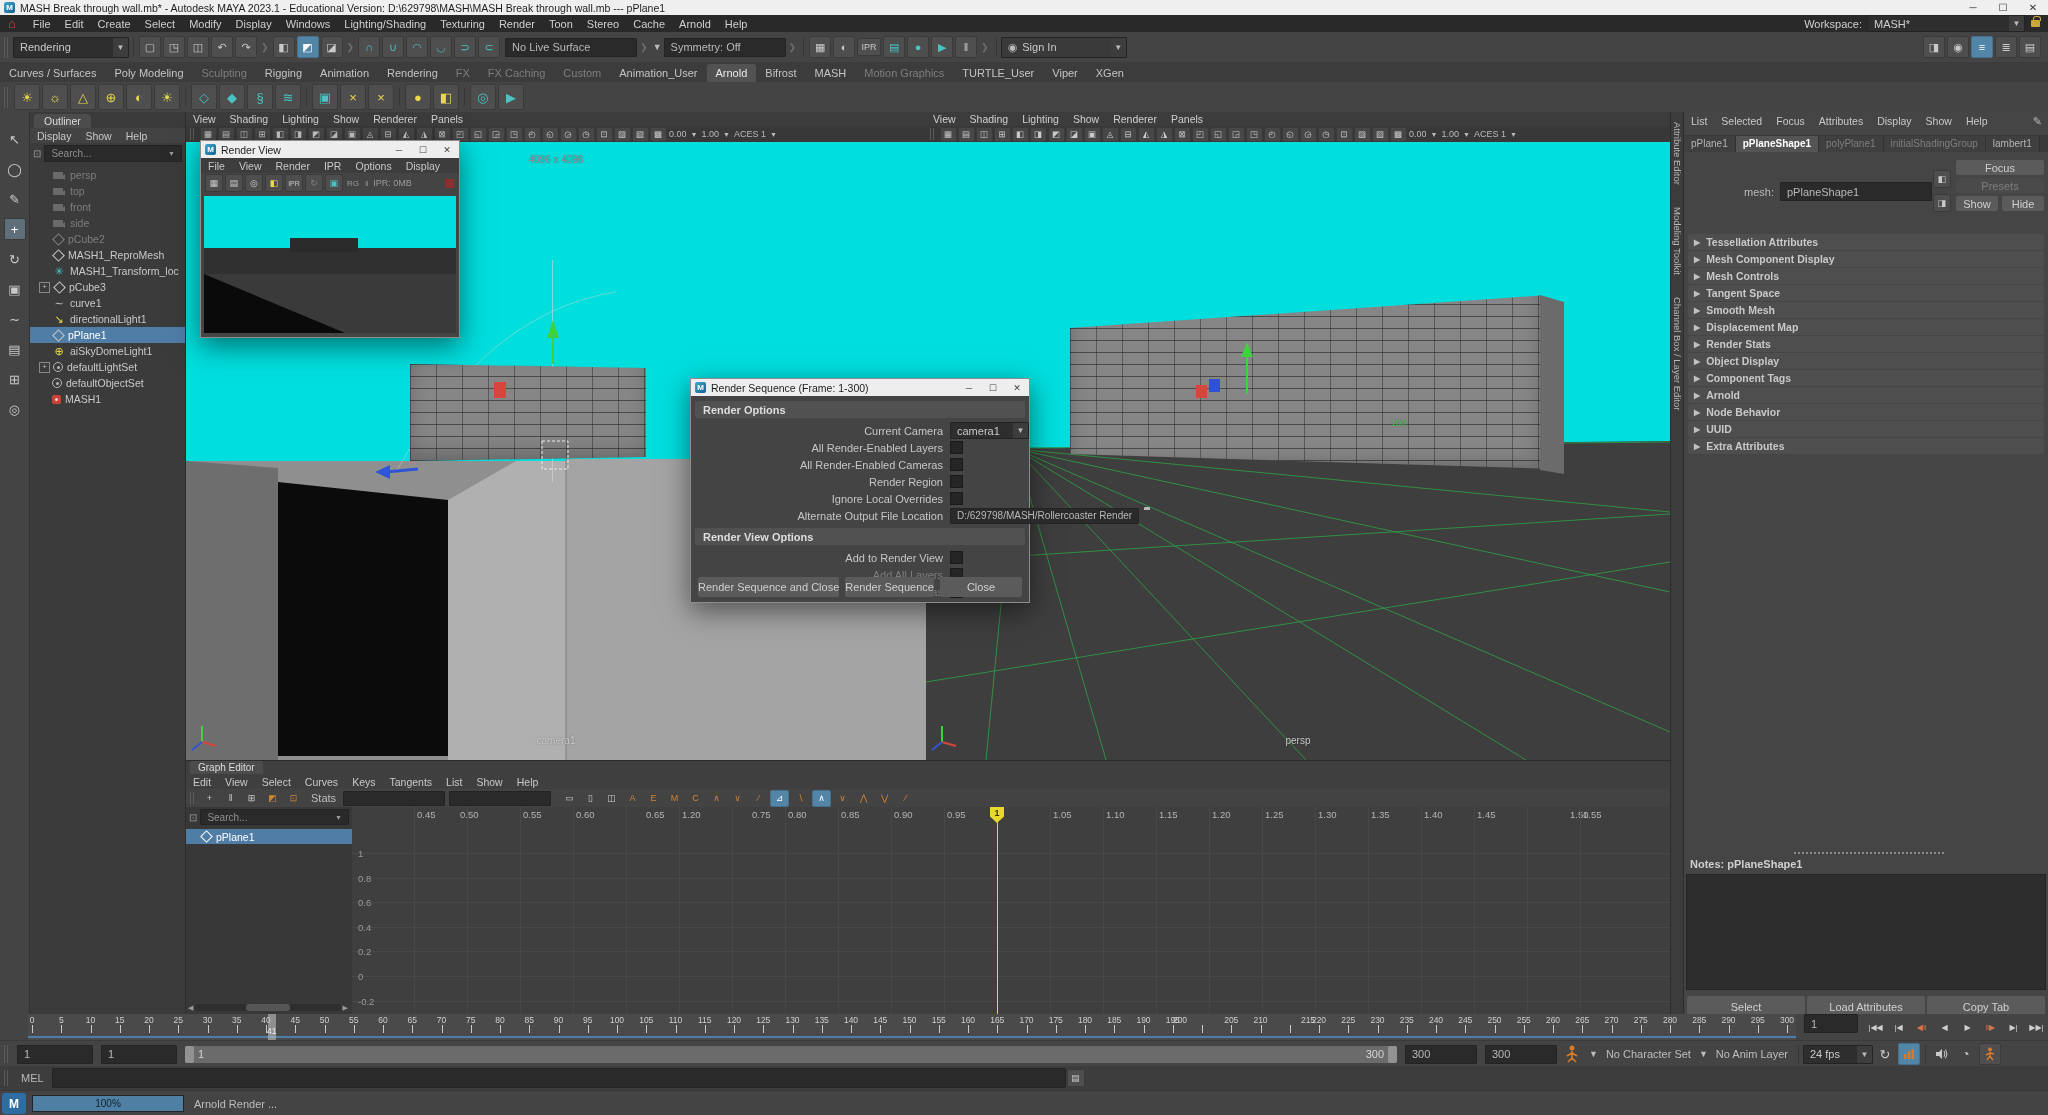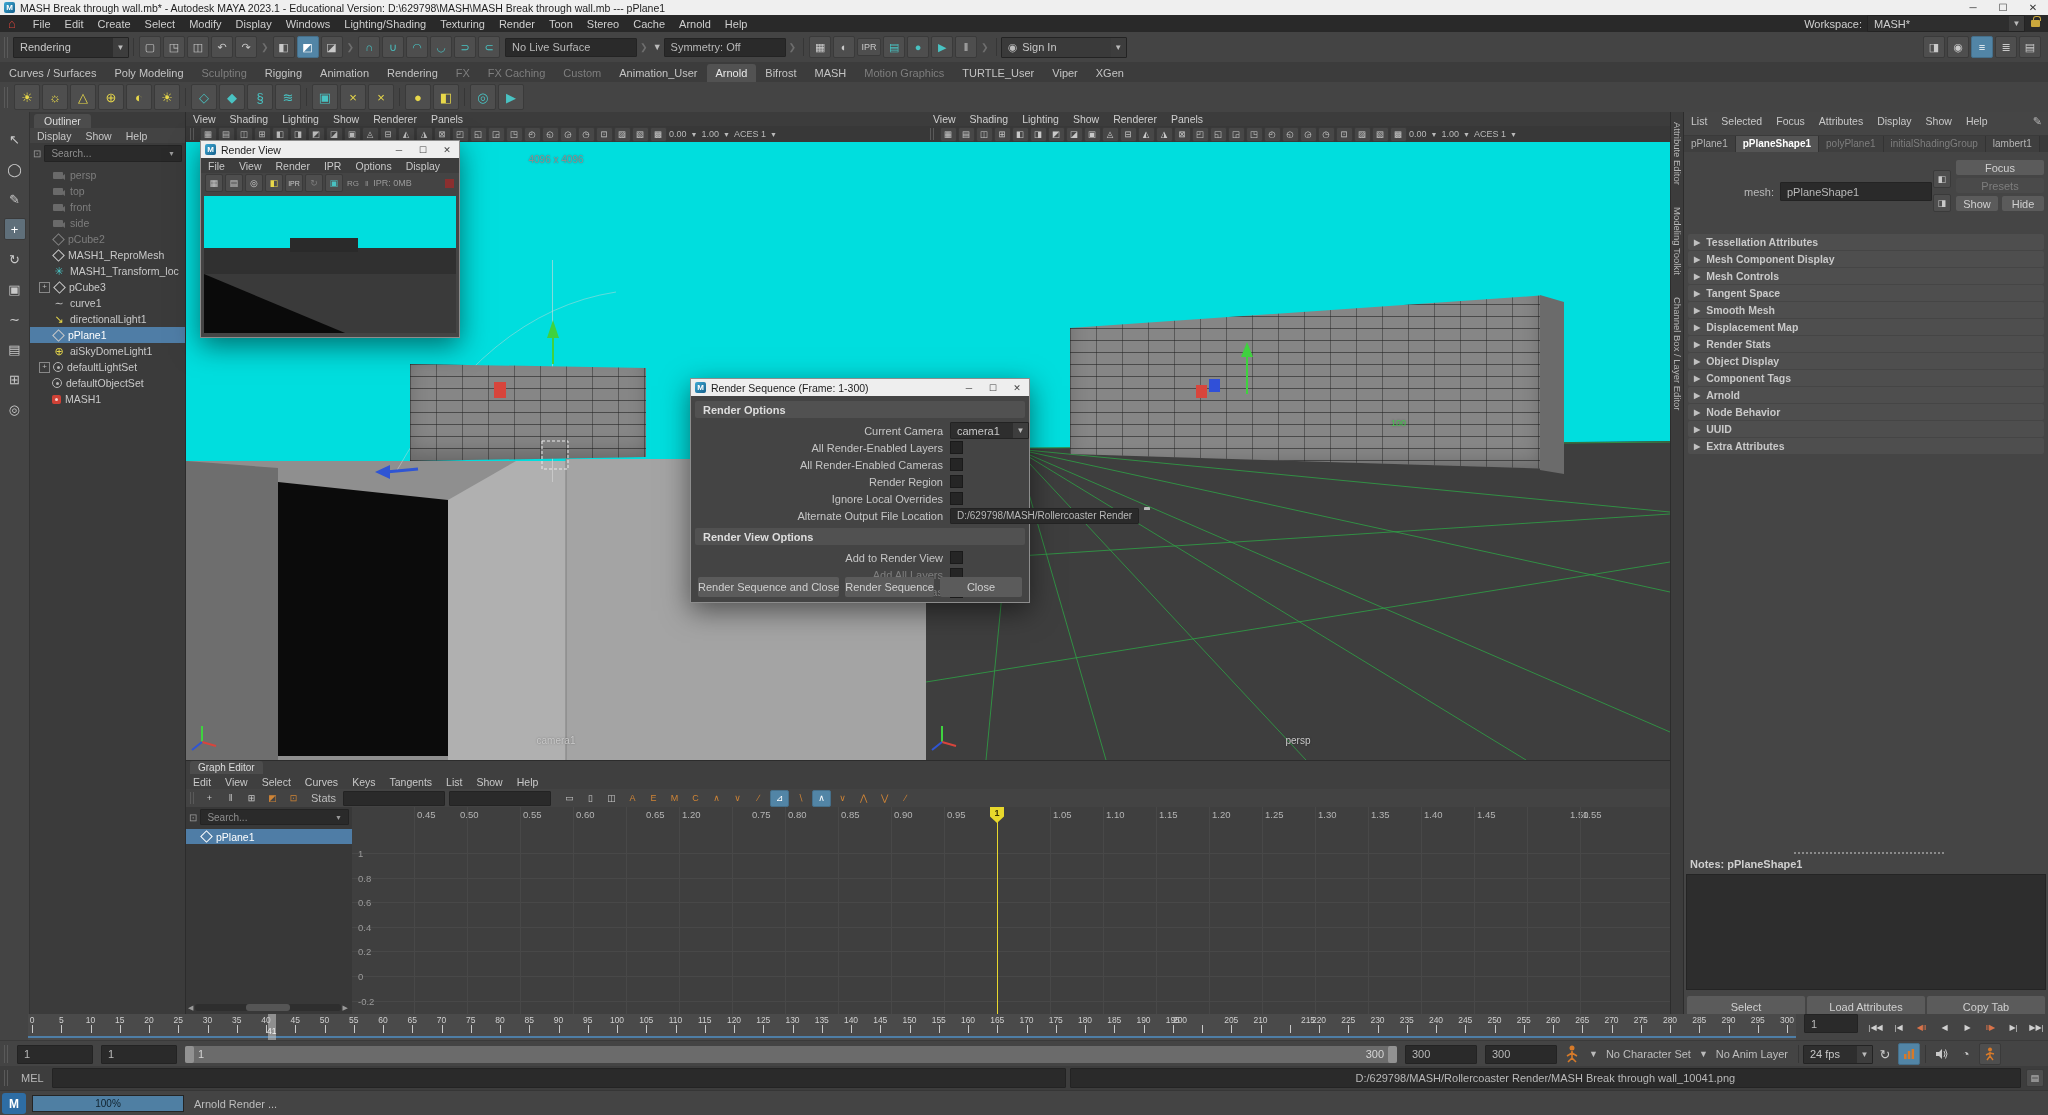--- a/index.html
+++ b/index.html
@@ -1113,23 +1113,20 @@
         <circle cx="6" cy="2.5" r="2" fill="#d77a29"></circle>
         <path d="M6,5 L6,9 M6,6 L2,8 M6,6 L10,7 M6,9 L3,13 M6,9 L9,13" stroke="#d77a29" stroke-width="1.4" fill="none"></path>
       </svg>
   </span>
 </div>
 
 <div class="abs" id="cmdline">
   <span class="grip"></span>
   <span style="color:#b9b9b9;margin:0 8px;">MEL</span>
   <span class="field" style="width:1000px;height:18px;"></span>
-  <span class="field" style="flex:1;height:18px;margin:0 4px;justify-content:center;">
-    <span>D:/629798/MASH/Rollercoaster Render/MASH Break through wall_10041.png</span>
-  </span>
   <span class="ibox small" style="margin-right:4px;">▤</span>
 </div>
 
 <div class="abs" id="helpline">
   <span class="mbadge">M</span>
   <span id="progress">
     <span id="progfill"></span>
     <span id="proglbl">100%</span>
   </span>
   <span style="margin-left:10px;color:#bdbdbd;">Arnold Render ...</span>

